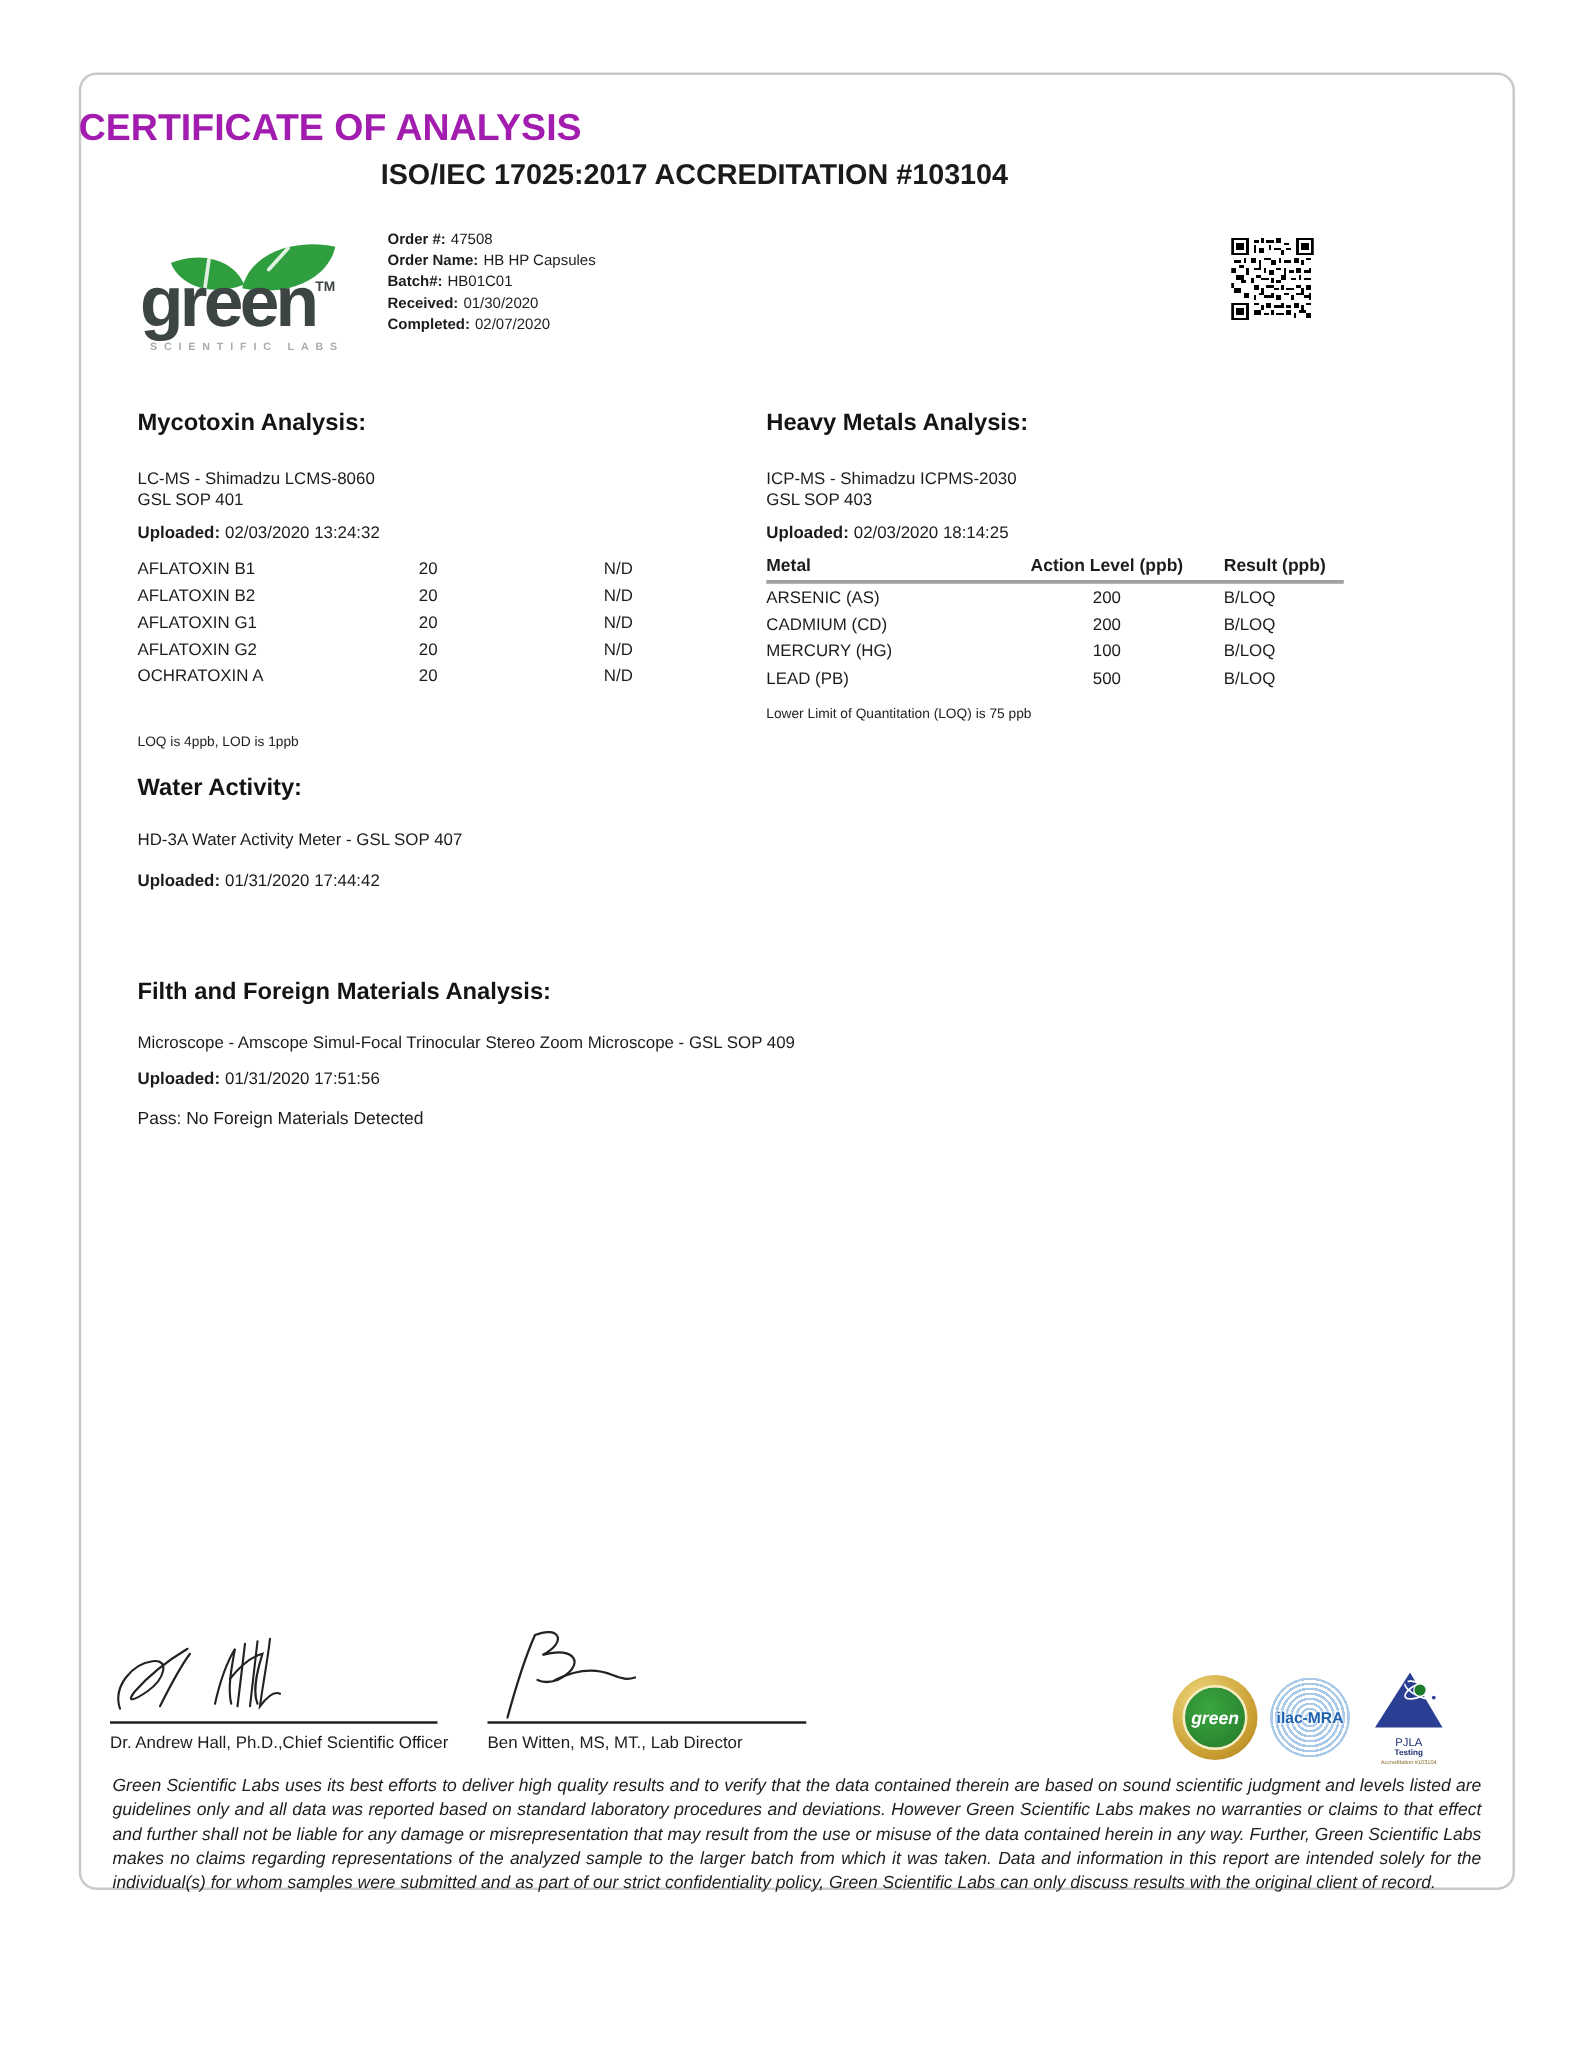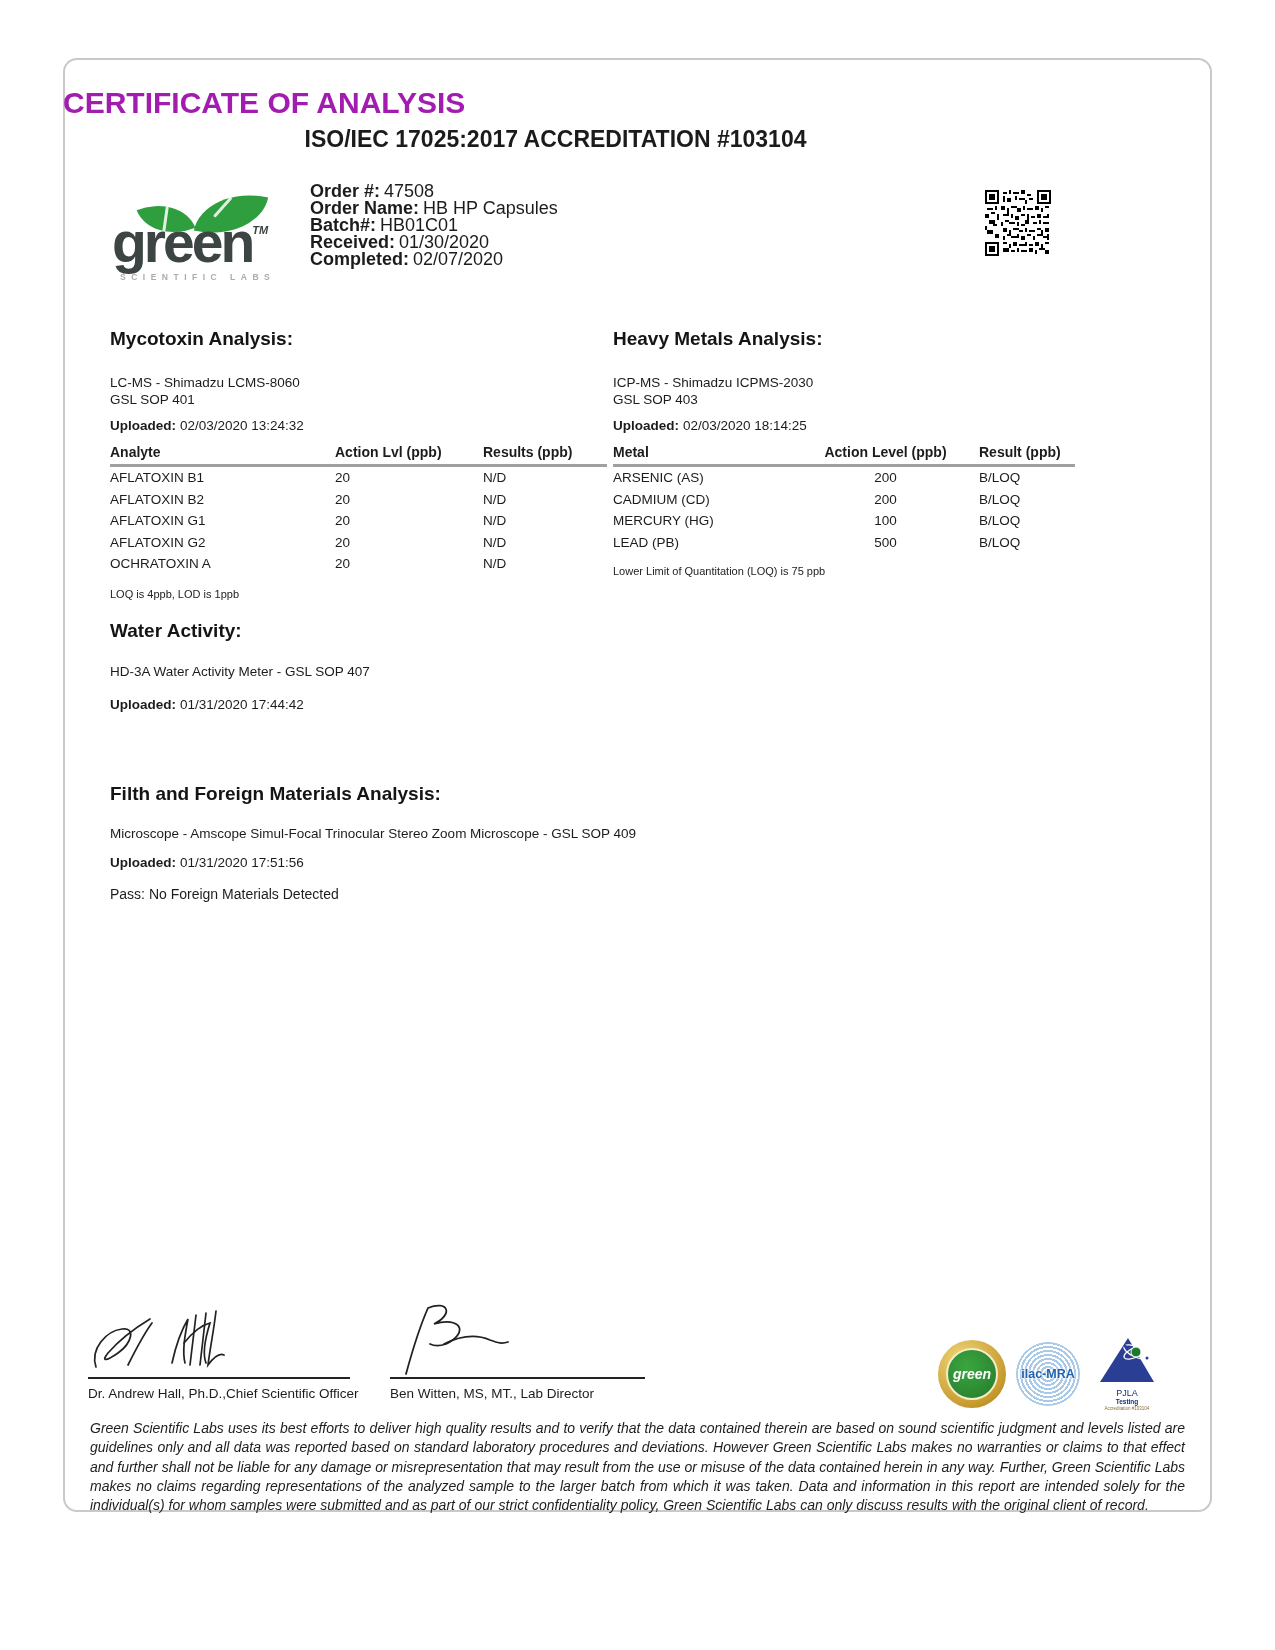--- a/index.html
+++ b/index.html
@@ -17,25 +17,25 @@
   
   .logo { left:112px; top:190px; width:205px; height:100px; }
   .leaf { position:absolute; background:#2f9e3f; }
   .leaf-l { width:48px; height:38px; left:30px; top:10px;
             border-radius:0 100% 0 100%; transform:rotate(-22deg); }
   .leaf-r { width:66px; height:48px; left:86px; top:0px;
             border-radius:100% 0 100% 0; transform:rotate(12deg); }
   .leaf-vein { position:absolute; background:#fff; width:3px; height:26px; left:22px; top:6px; transform:rotate(30deg); border-radius:2px; opacity:.85;}
   .logo-word { position:absolute; left:0; top:24px; font-size:57px; font-weight:bold;
                letter-spacing:-3px; color:#3c4543; z-index:2; line-height:1; }
-  .logo-tm { font-size:11px; letter-spacing:0; vertical-align:28px; font-weight:bold; color:#3c4543;font-style:italic; }
+  .logo-tm { font-size:11px; letter-spacing:0; vertical-align:28px; font-weight:bold; color:#3c4543; }
   .logo-tagline { position:absolute; left:8px; top:82px; font-size:8.5px; letter-spacing:5.5px;
                   color:#a8ada9; font-weight:bold; white-space:nowrap; }
 
-  .info-block { font-size:18px; line-height:17px; }
+  .info-block { font-size:12px; line-height:17px; }
   .lbl { font-weight:bold; }
   .val { padding-left:4px; }
 
   .section-h { font-size:19px; font-weight:bold; color:#141414; }
   .method { font-size:13.5px; line-height:17px; }
   .uploaded { font-size:13.5px; }
   .note { font-size:11px; color:#222; }
 
   .tbl { font-size:13.5px; }
   .tbl-head { display:flex; font-weight:bold; font-size:14px; padding-bottom:4px;
@@ -210,25 +210,20 @@
 
   <div class="abs section-h" style="left:110px; top:328px;">Mycotoxin Analysis:</div>
   <div class="abs method" style="left:110px; top:374px;">
     <div>LC-MS - Shimadzu LCMS-8060</div>
     <div>GSL SOP 401</div>
   </div>
   <div class="abs uploaded" style="left:110px; top:418px;">
     <span class="lbl">Uploaded:</span><span class="val">02/03/2020 13:24:32</span>
   </div>
   <div class="abs tbl myco" style="left:110px; top:444px; width:497px;">
-    <div class="tbl-head">
-      <div class="c1">Analyte</div>
-      <div class="c2">Action Lvl (ppb)</div>
-      <div class="c3">Results (ppb)</div>
-    </div>
     <div class="tbl-row">
         <div class="c1">AFLATOXIN B1</div>
         <div class="c2">20</div>
         <div class="c3">N/D</div>
       </div>
     <div class="tbl-row">
         <div class="c1">AFLATOXIN B2</div>
         <div class="c2">20</div>
         <div class="c3">N/D</div>
       </div>

